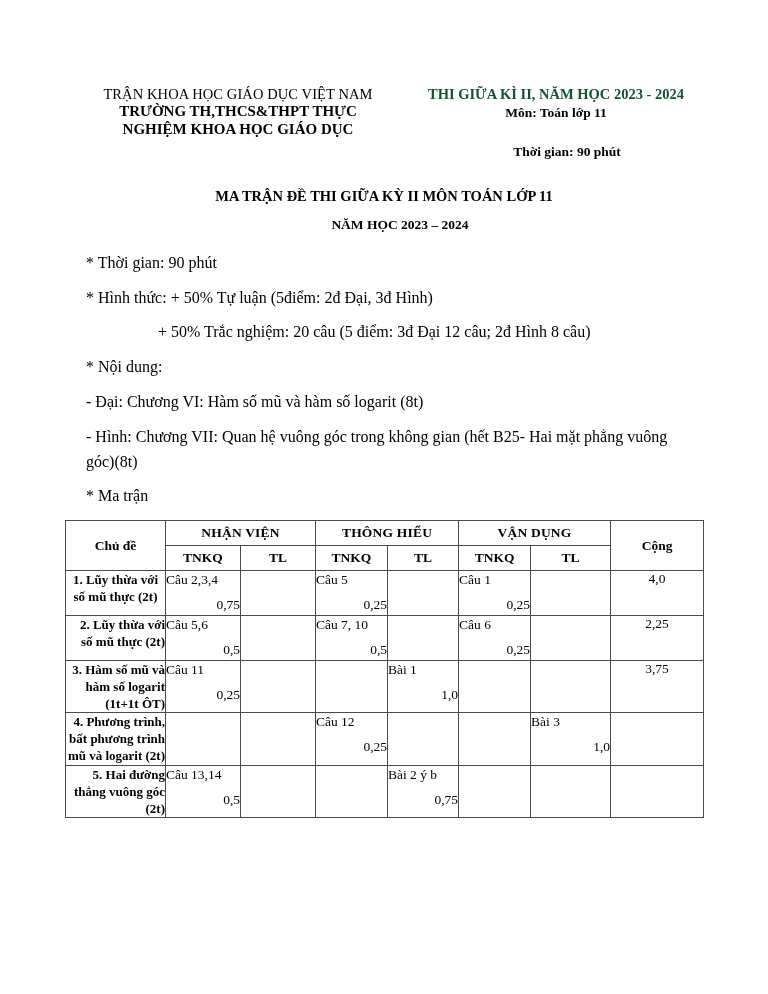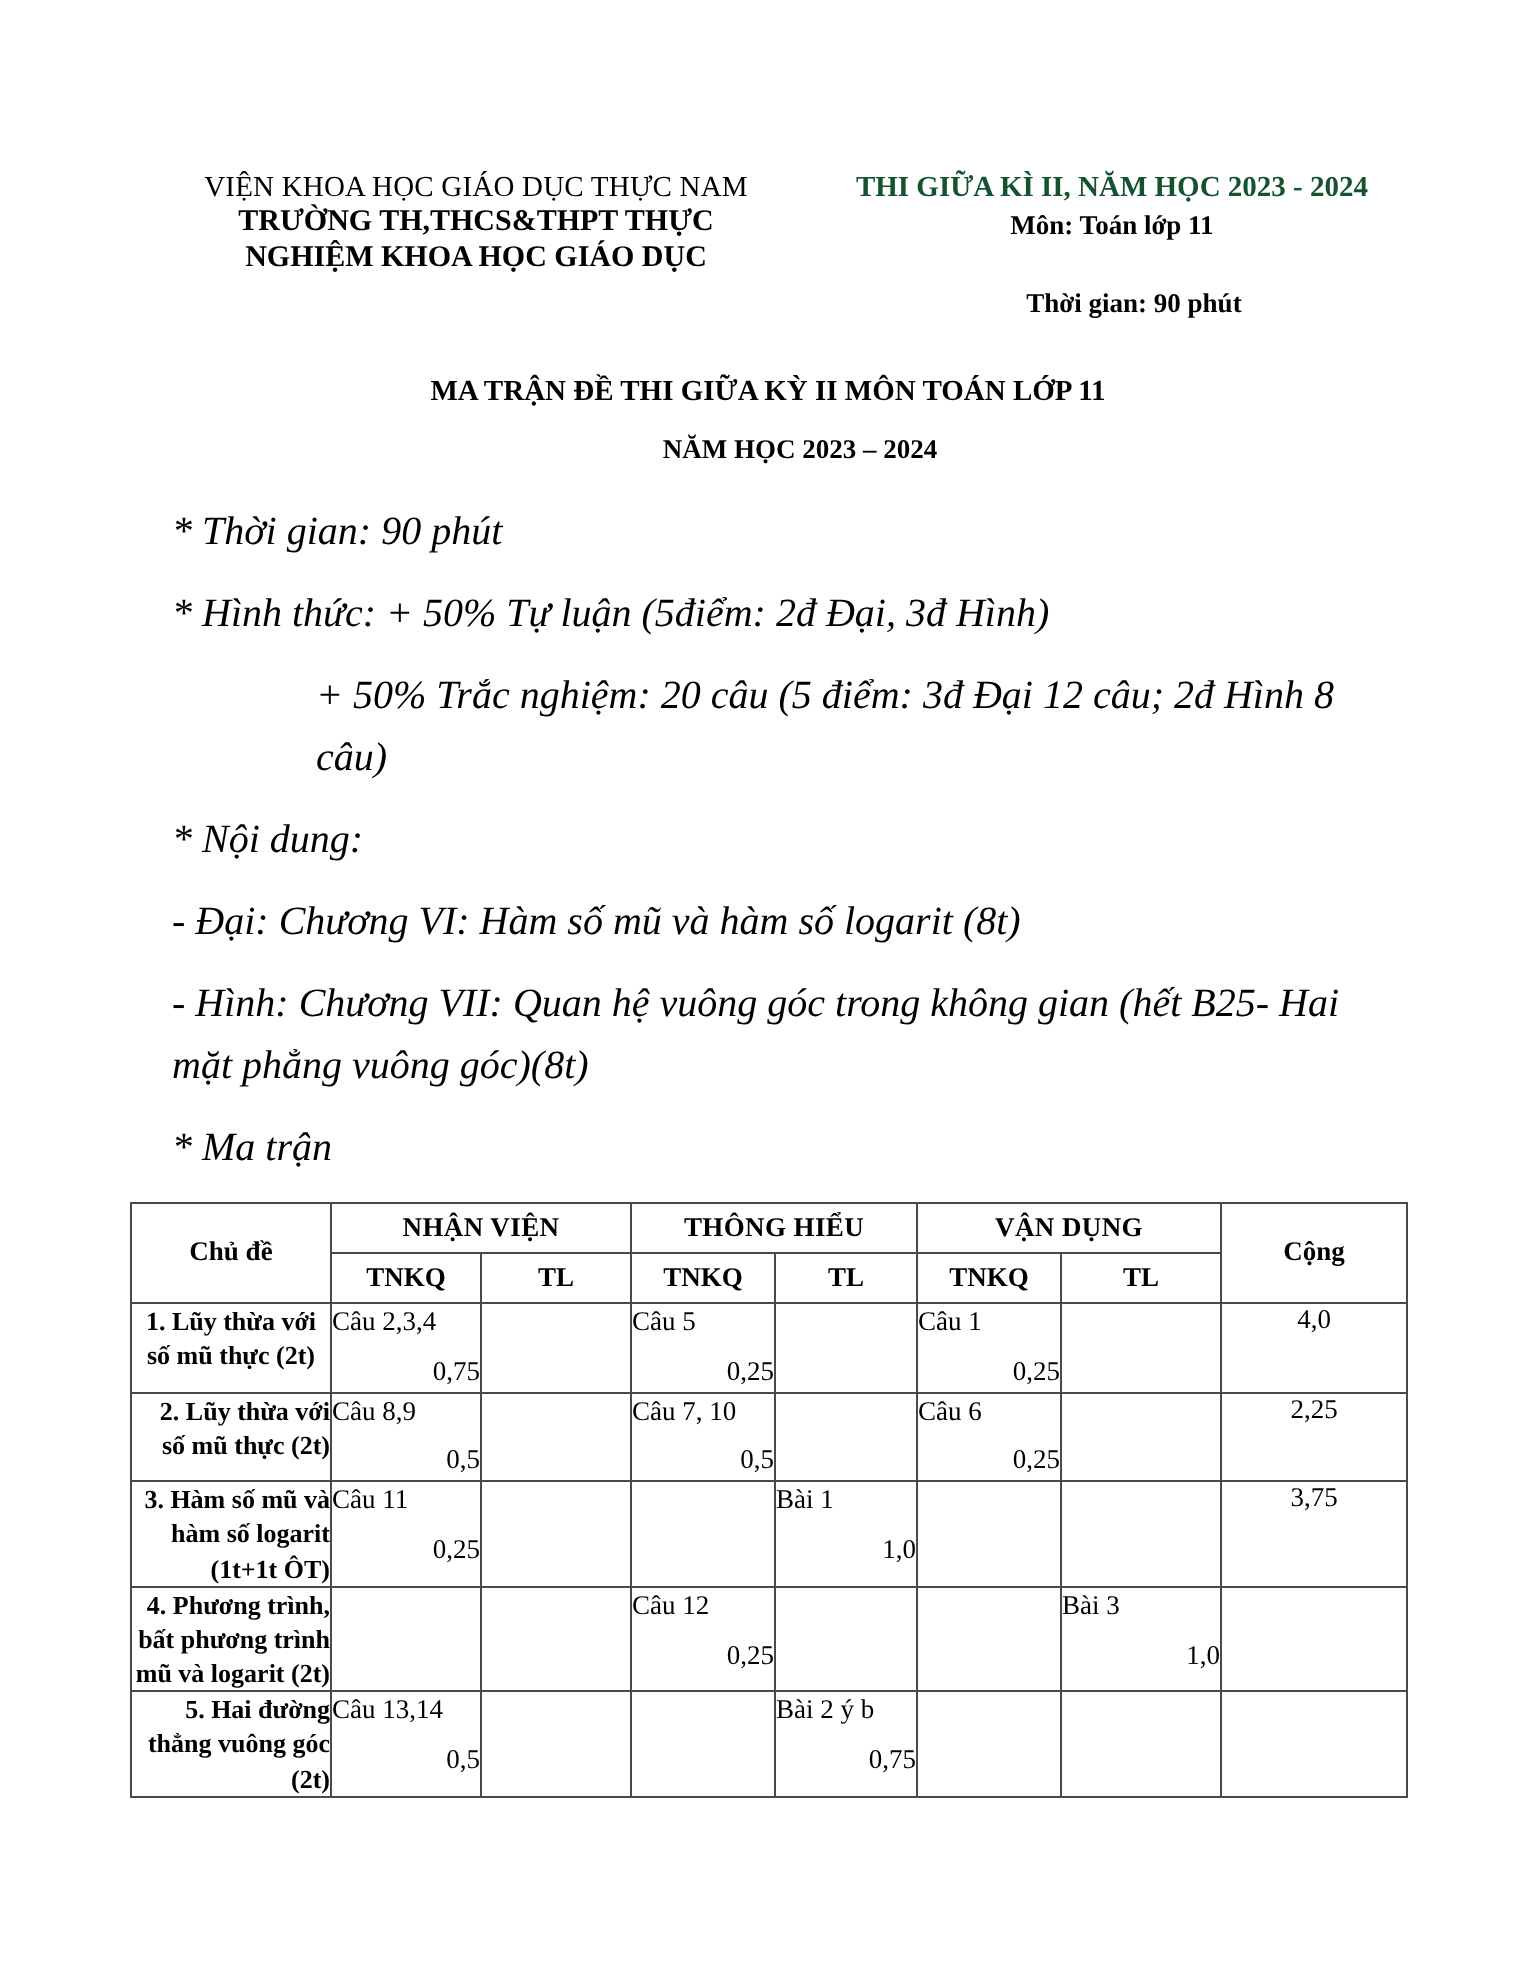--- a/index.html
+++ b/index.html
@@ -60,25 +60,24 @@
     text-align: center;
     font-size: 13.5px;
     font-weight: bold;
     margin-top: 12px;
     padding-left: 32px;
   }
 
   
   .body-block { margin-top: 18px; padding: 0 72px 0 86px; }
   .p {
-    font-size: 20px;
+    font-size: 16px;
     line-height: 1.55;
     margin: 0 0 11px 0;
     text-align: left;
-    font-style: italic;
   }
   .p.indent { padding-left: 72px; }
   .p.tight { margin-bottom: 10px; }
   .p.wrap { margin-bottom: 10px; }
 
   
   .table-wrap { margin-top: 4px; padding-left: 65px; }
   table.matrix {
     border-collapse: collapse;
     width: 638px;
@@ -131,21 +130,21 @@
   col.c-vd-tl   { width: 80px; }
   col.c-total   { width: 93px; }
 </style>
 </head>
 <body>
 
 <div class="page">
 
   <div class="letterhead">
     <div class="lh-left">
-      <div class="lh-line1">VIỆN KHOA HỌC GIÁO DỤC THỰC NAM</div>
+      <div class="lh-line1">TRẬN KHOA HỌC GIÁO DỤC VIỆT NAM</div>
       <div class="lh-line2">TRƯỜNG TH,THCS&amp;THPT THỰC</div>
       <div class="lh-line3">NGHIỆM KHOA HỌC GIÁO DỤC</div>
     </div>
     <div class="lh-right">
       <div class="lh-exam">THI GIỮA KÌ II, NĂM HỌC 2023 - 2024</div>
       <div class="lh-subject">Môn: Toán lớp 11</div>
       <div class="lh-time">Thời gian:  90 phút</div>
     </div>
   </div>
 
@@ -207,21 +206,21 @@
             <td class="cell">
               <span class="cell-q">Câu 1</span>
               <span class="cell-score">0,25</span>
             </td>
             <td class="cell empty"></td>
             <td class="total">4,0</td>
           </tr>
           <tr>
             <td class="topic left">2. Lũy thừa với số mũ thực (2t)</td>
             <td class="cell">
-              <span class="cell-q">Câu 8,9</span>
+              <span class="cell-q">Câu 5,6</span>
               <span class="cell-score">0,5</span>
             </td>
             <td class="cell empty"></td>
             <td class="cell">
               <span class="cell-q">Câu 7, 10</span>
               <span class="cell-score">0,5</span>
             </td>
             <td class="cell empty"></td>
             <td class="cell">
               <span class="cell-q">Câu 6</span>

